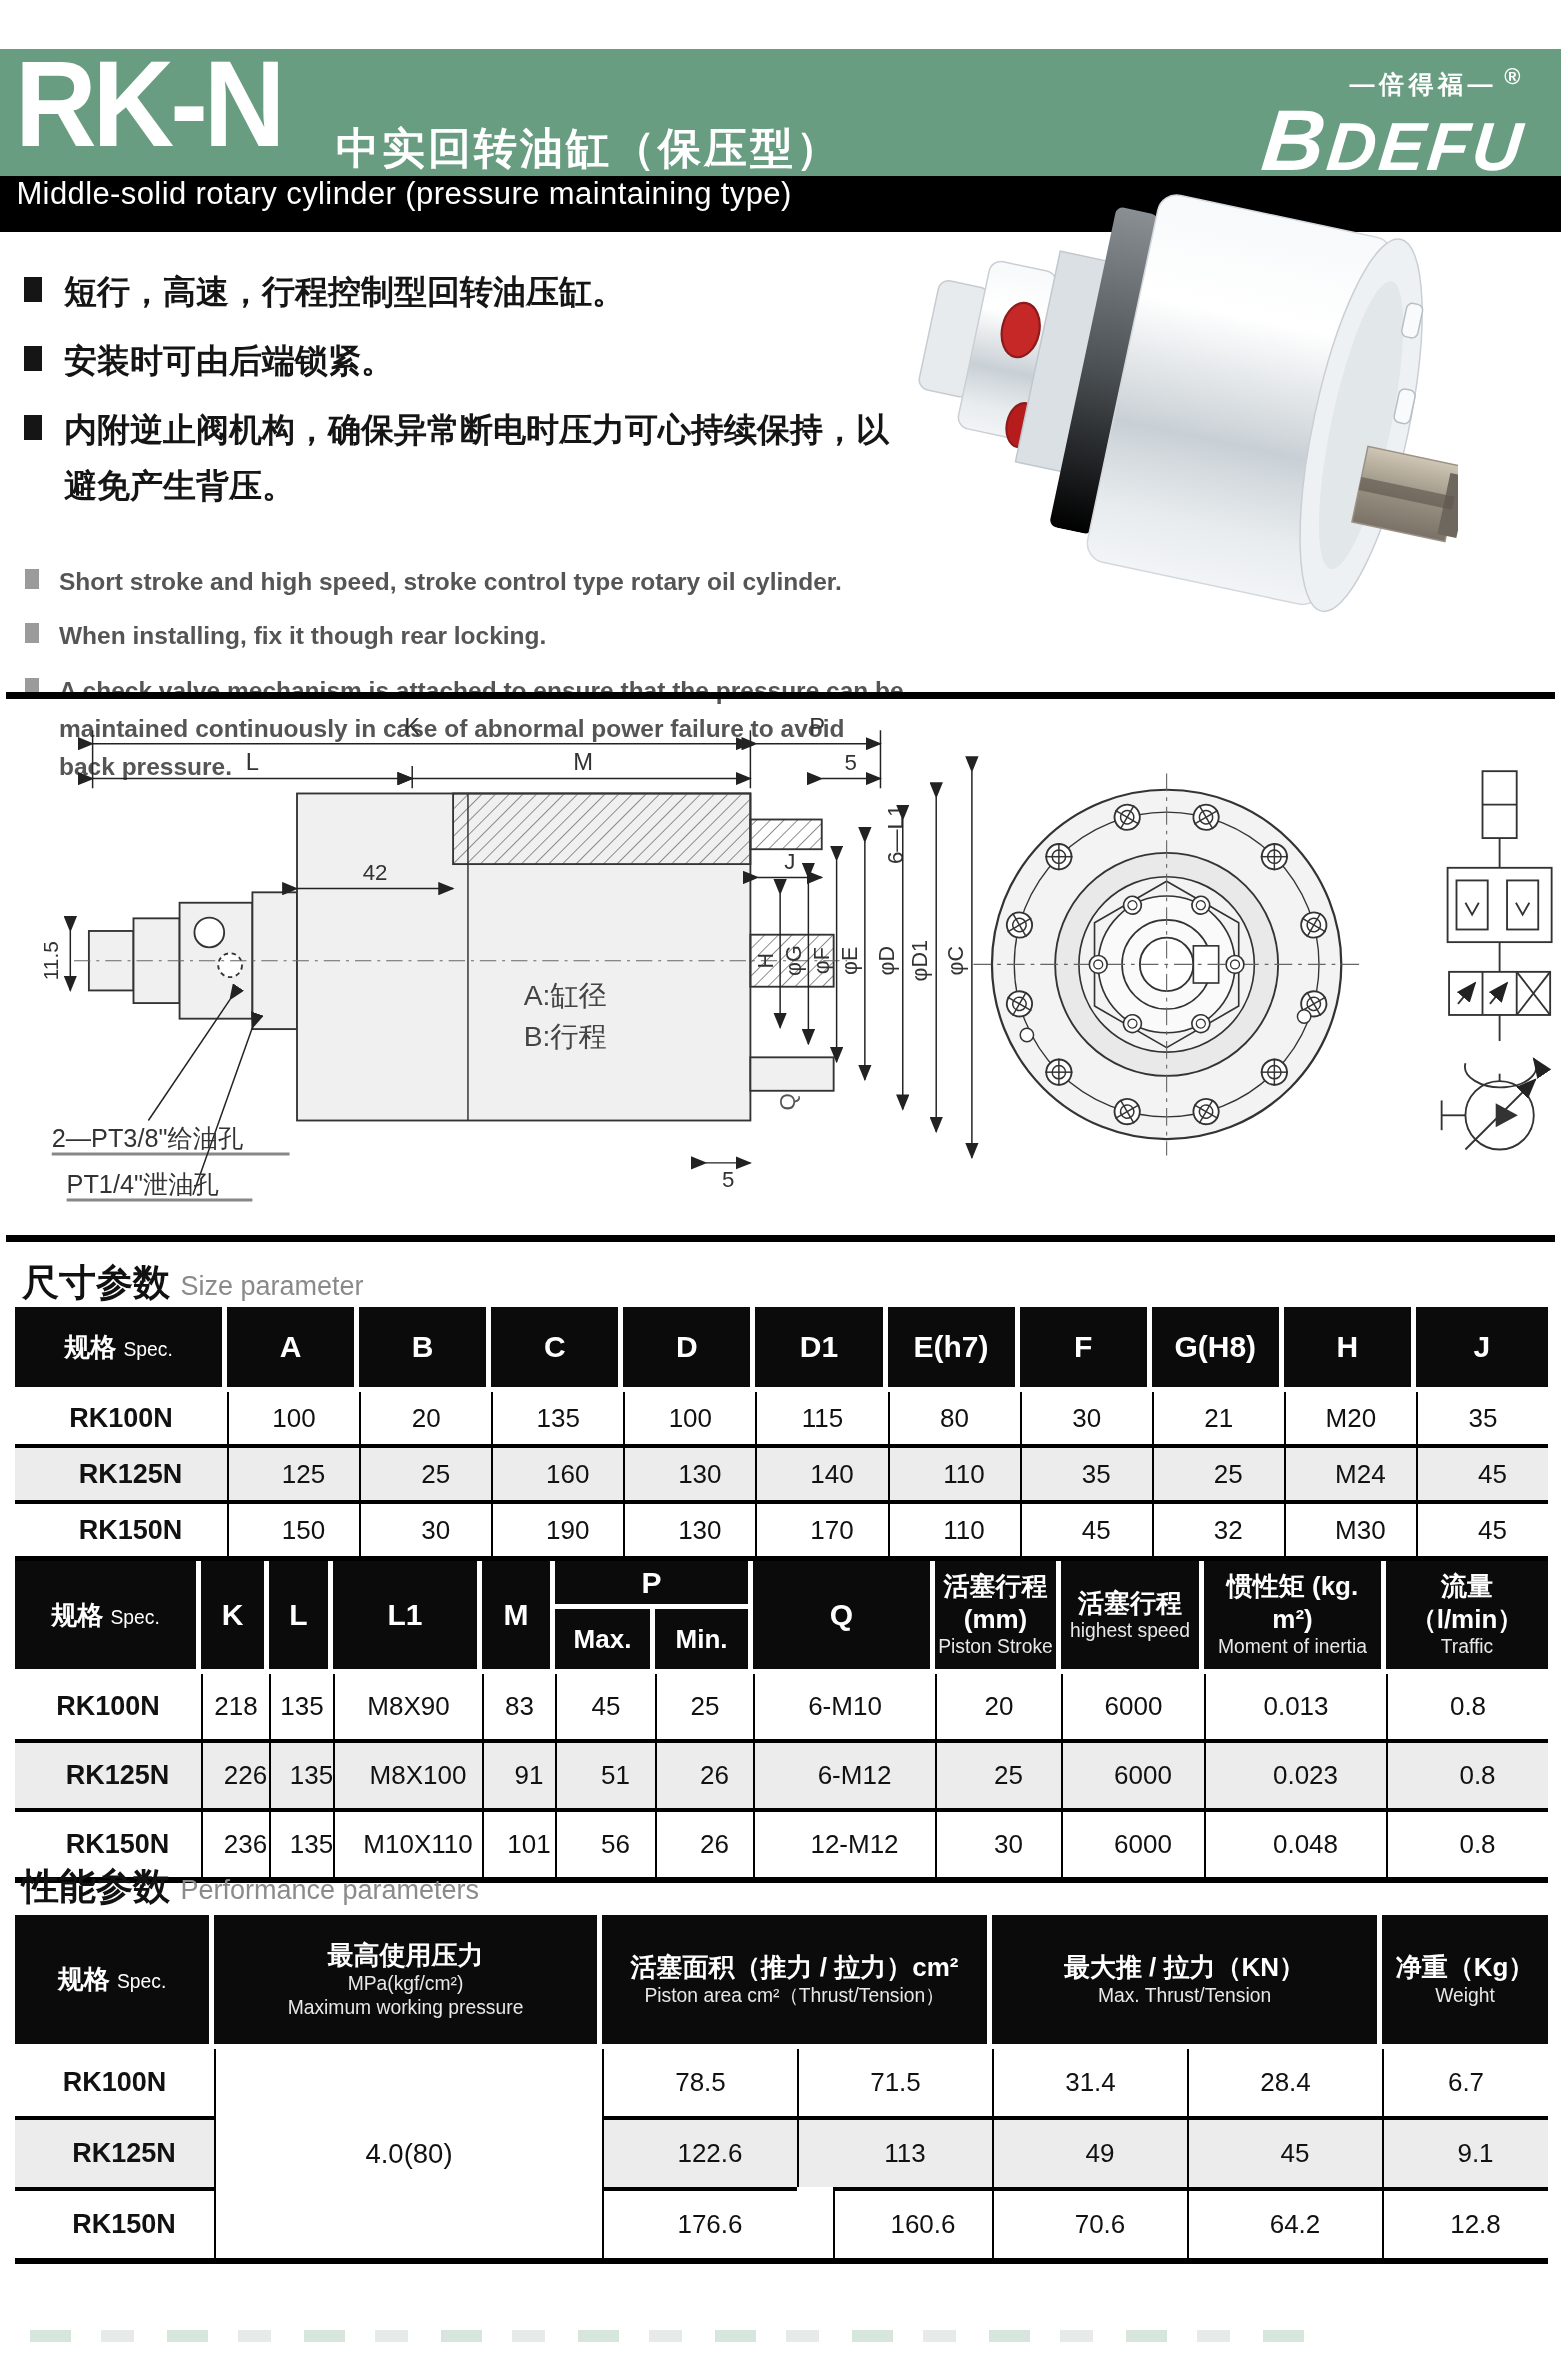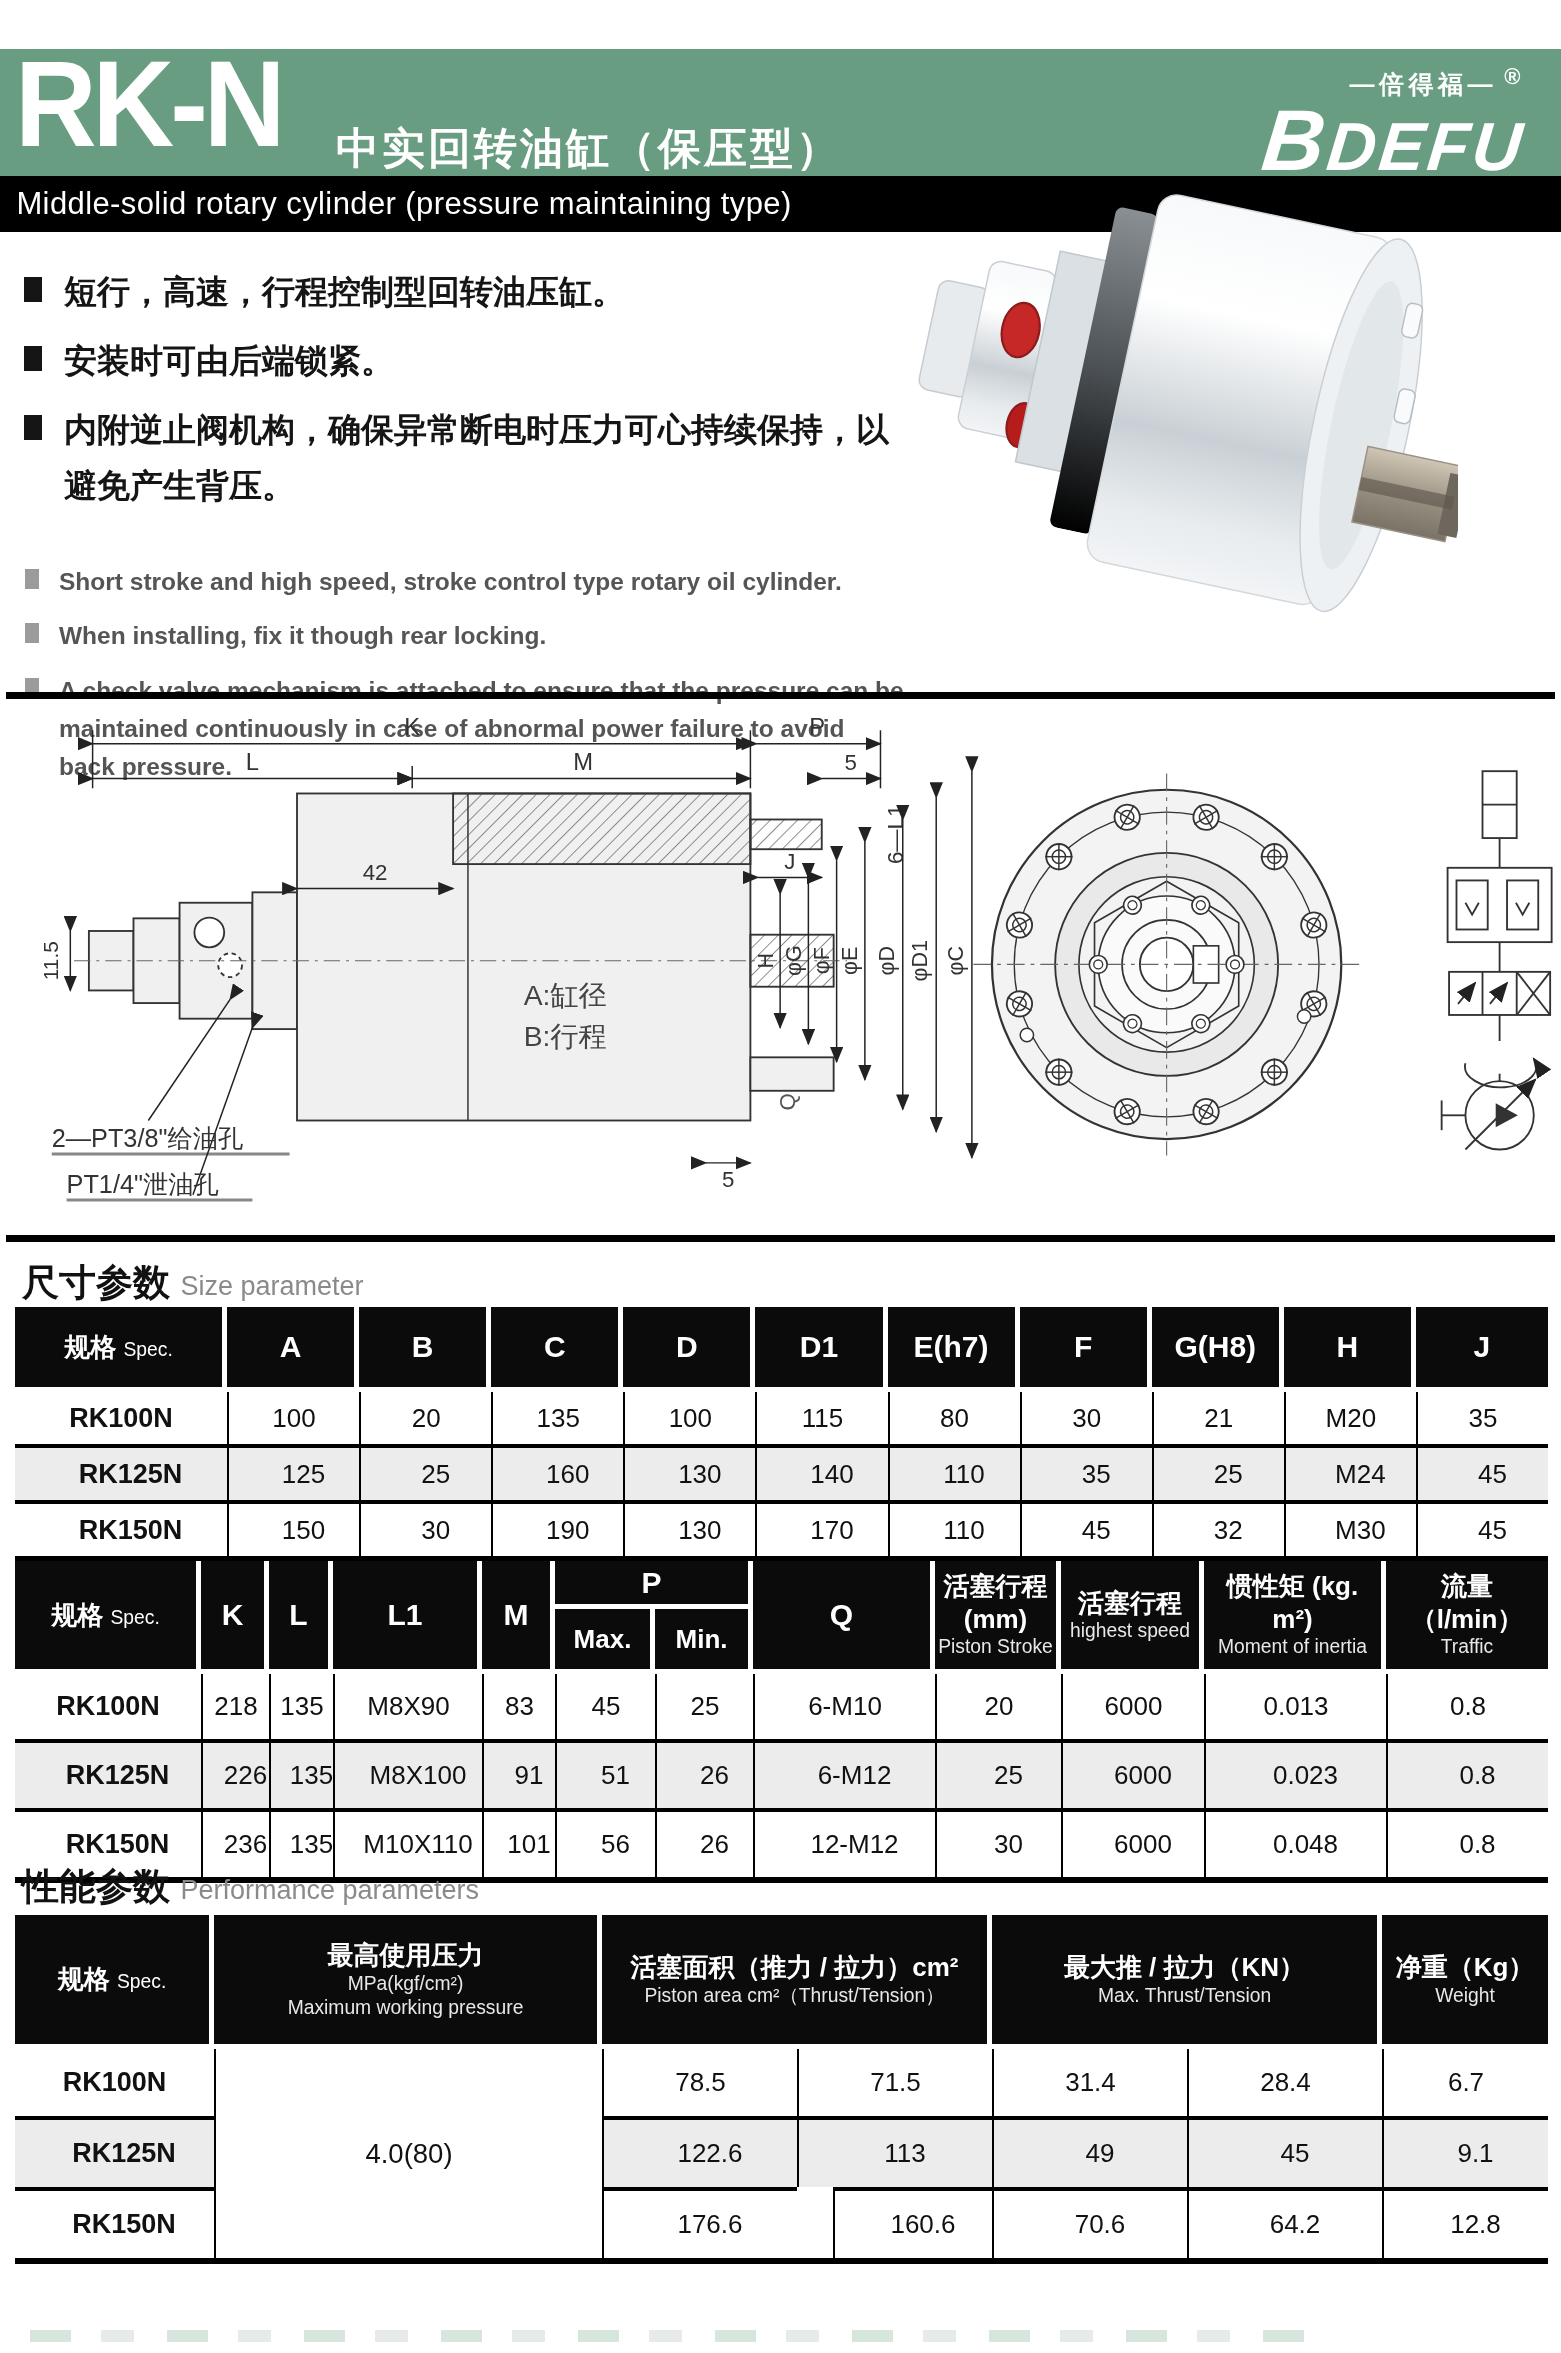--- a/index.html
+++ b/index.html
@@ -9,21 +9,21 @@
   .band-green{position:absolute;left:0;right:0;top:33px;height:155px;background:#699d81;margin-top:16px;}
   .rkn{position:absolute;left:15px;top:-16.4px;font-size:123px;font-weight:bold;color:#fff;
        letter-spacing:-4.5px;transform:scaleX(.92);transform-origin:left;}
   .cn-title{position:absolute;left:336px;top:71px;font-size:43px;font-weight:bold;color:#fff;letter-spacing:3px;}
   .logo{position:absolute;right:36px;top:15px;color:#fff;text-align:right;}
   .logo-top{font-size:25px;letter-spacing:4.5px;font-weight:bold;}
   .logo-reg{font-size:22px;vertical-align:super;margin-left:7.4px;}
   .logo-main{font-size:68px;font-weight:bold;font-style:italic;letter-spacing:3px;transform:skewX(-6deg);
              margin-top:-4.5px;line-height:1;}
   .logo-main .bg{font-size:86px;}
-  .band-black{position:absolute;left:0;right:0;top:176px;height:56px;background:#000;display:flex;align-items:center;}
+  .band-black{position:absolute;left:0;right:0;top:176px;height:56px;background:#000;display:flex;}
   .band-black span{color:#fff;font-size:31px;margin-left:16.4px;letter-spacing:0.4px;}
   
   .features{position:absolute;left:22px;top:264px;width:884px;}
   .feat-zh .fi{position:relative;padding-left:42px;font-size:33px;font-weight:600;color:#151515;
                line-height:1.72;margin-bottom:12px;}
   .feat-zh .fi::before{content:"";position:absolute;left:1.5px;top:13.4px;width:18px;height:25px;background:#151515;}
   .feat-en{margin-top:48px;font-weight:bold;}
   .feat-en .fi{position:relative;padding-left:37px;font-size:24.5px;color:#555;line-height:1.55;margin-bottom:16.4px;}
   .feat-en .fi::before{content:"";position:absolute;left:3px;top:6px;width:14px;height:20px;background:#9b9b9b;}
   

